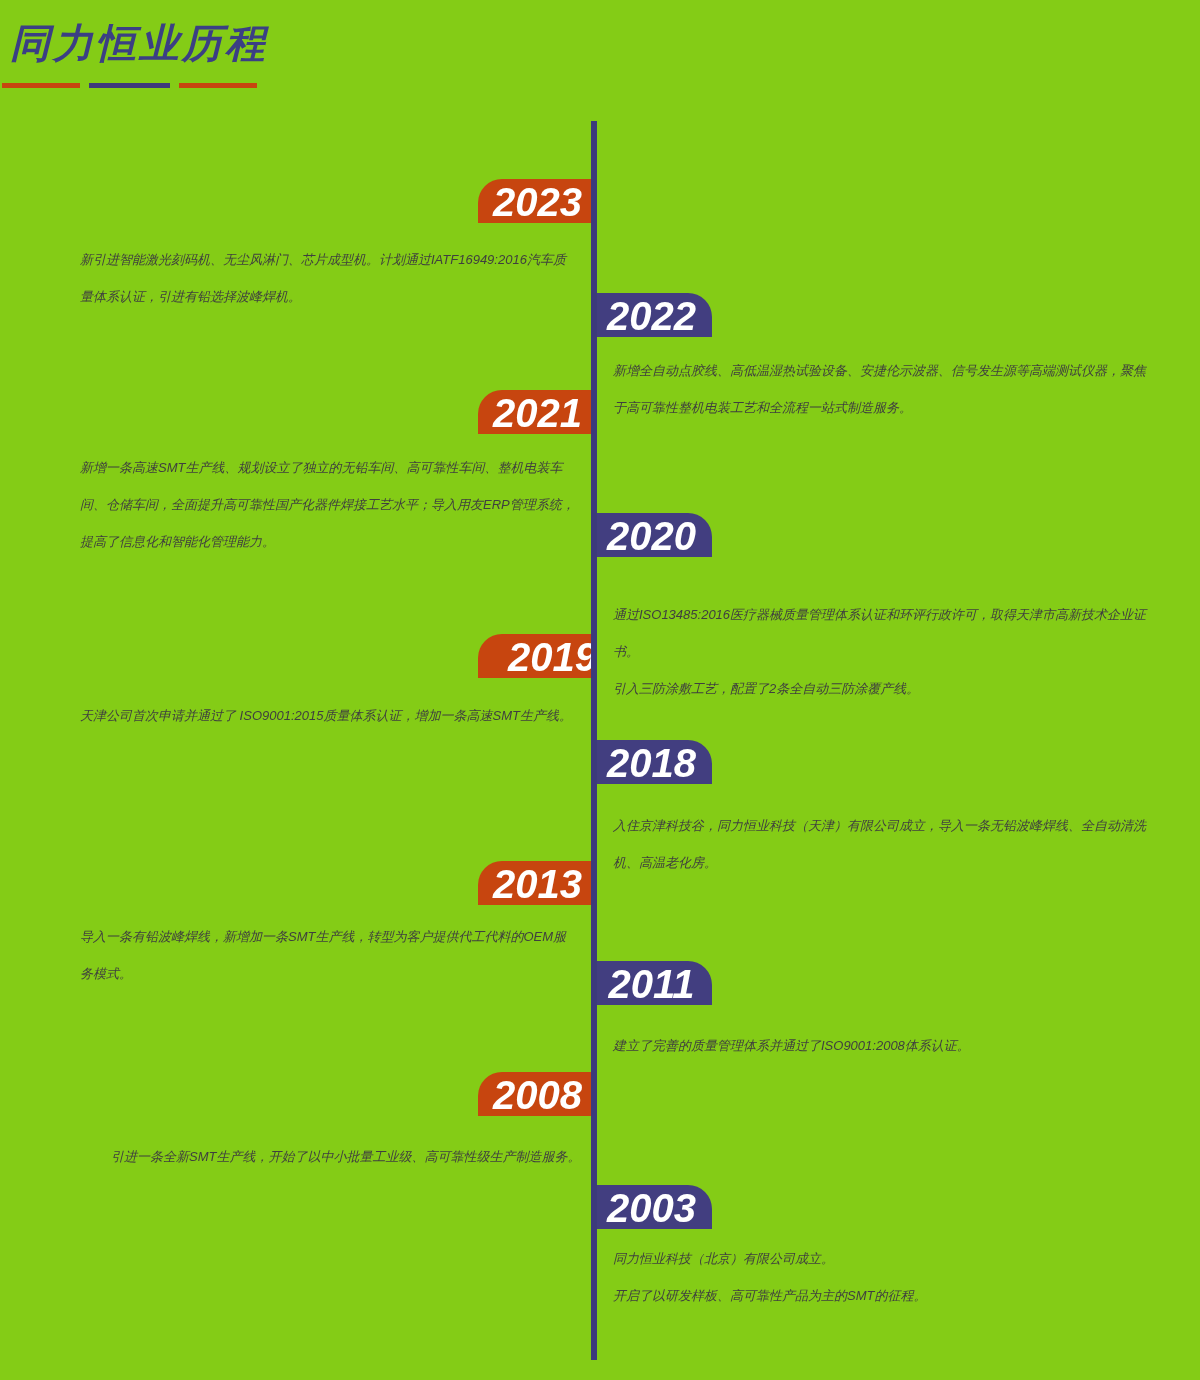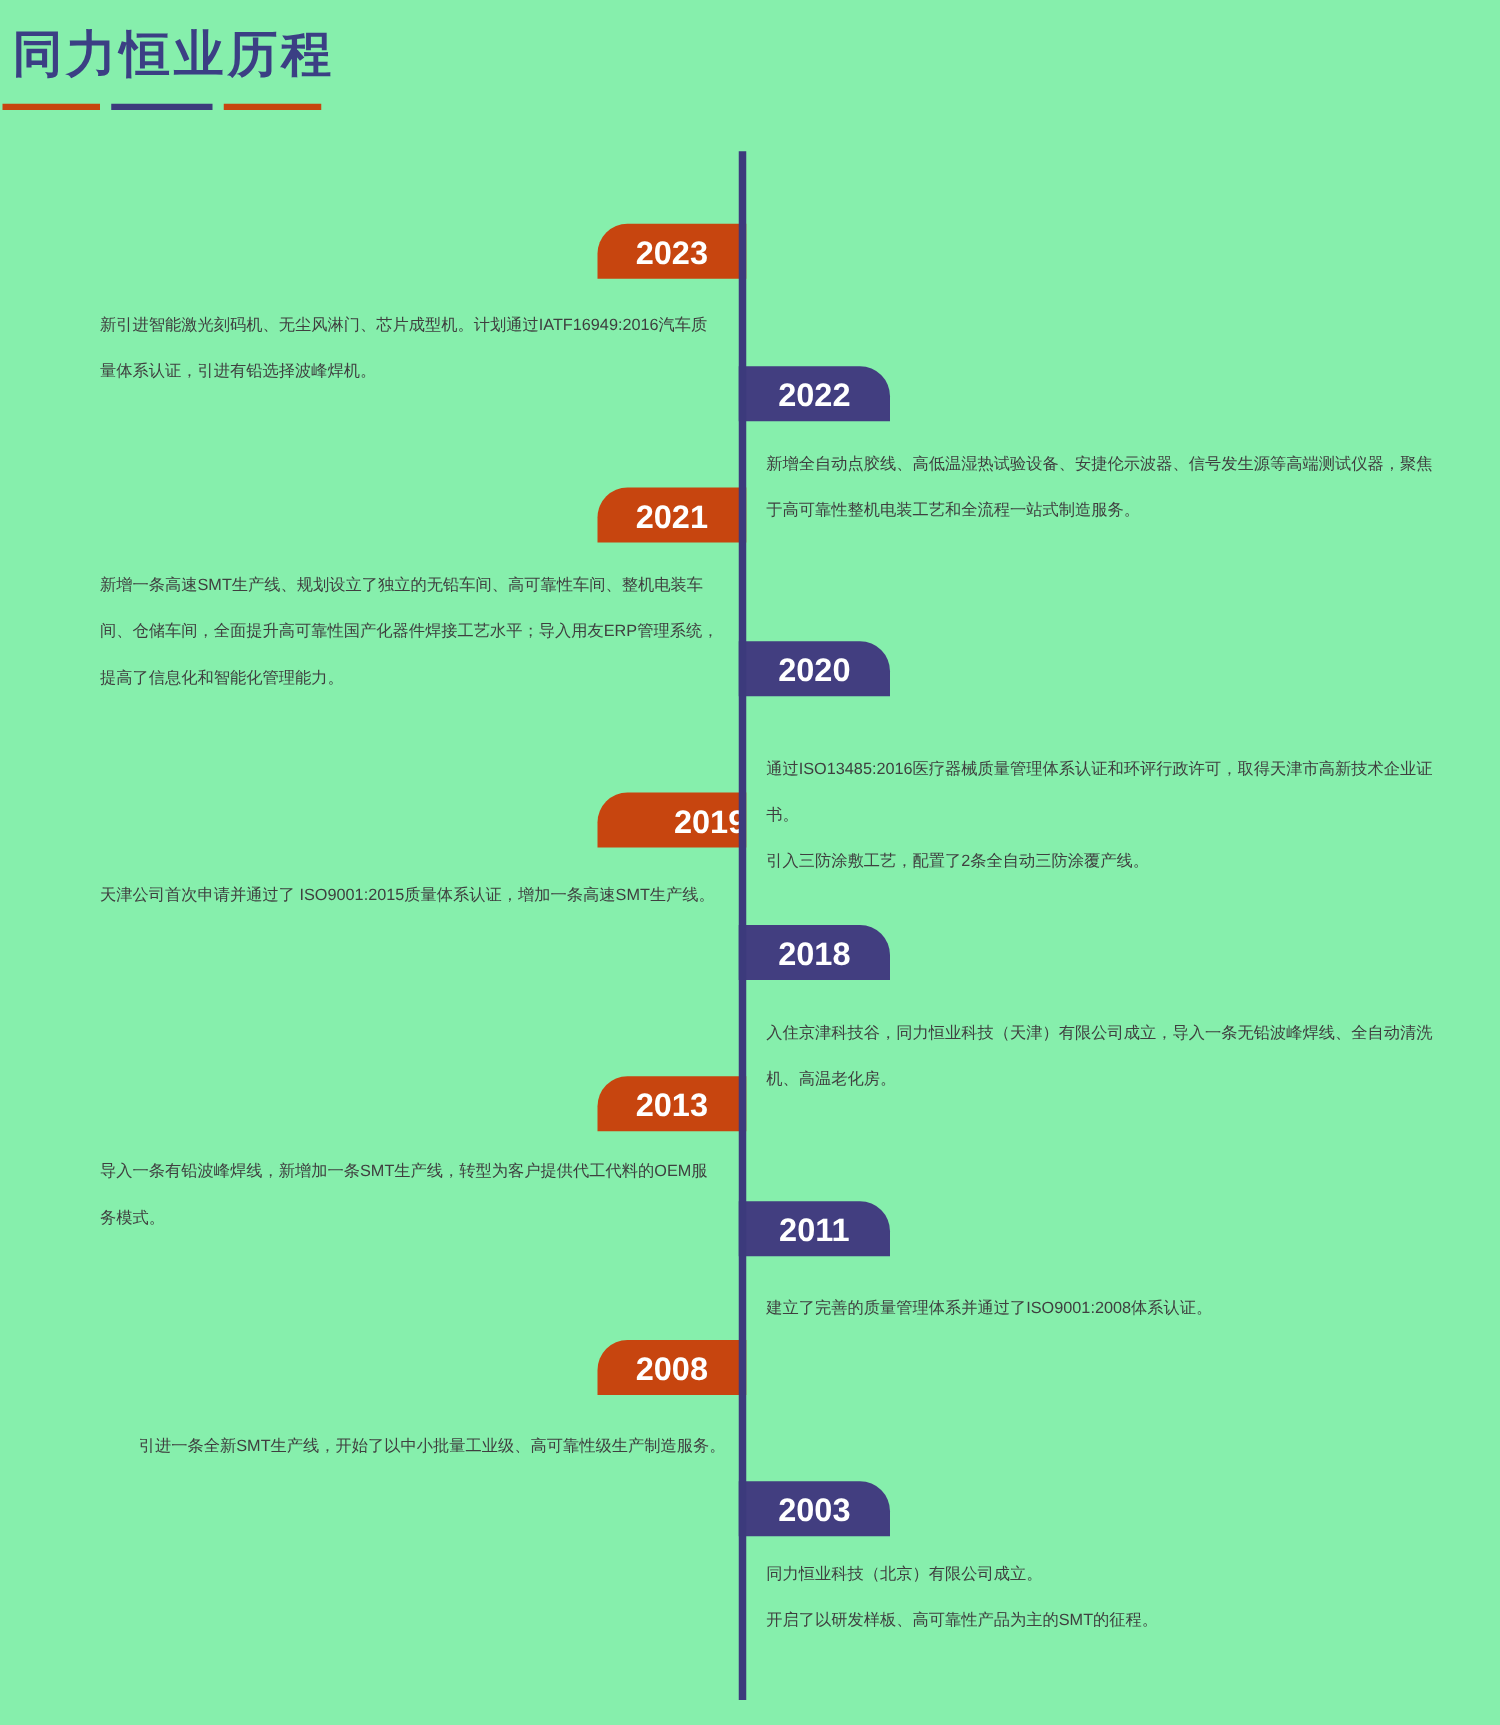--- a/index.html
+++ b/index.html
@@ -1,22 +1,23 @@
 <!DOCTYPE html>
 <html><head>
 <meta charset="utf-8">
 <style>
   html, body { margin: 0; padding: 0; background: #ffffff; }
   .canvas {
     position: relative;
     width: 1200px;
     height: 1380px;
-    background: #86efac;
+    background: #84cc16;
     overflow: hidden;
     font-family: "Liberation Sans", sans-serif;
+    font-style: italic;
   }
 
   
   .page-title {
     position: absolute;
     left: 10px;
     top: 16px;
     font-size: 40px;
     font-weight: 700;
     letter-spacing: 3px;
@@ -45,21 +46,21 @@
   }
 
   
   .badge {
     position: absolute;
     height: 44px;
     line-height: 46px;
     text-align: center;
     color: #ffffff;
     font-weight: 700;
-    font-size: 26px;
+    font-size: 40px;
     z-index: 2;
   }
   .badge.left  { left: 478px; width: 119px; border-radius: 24px 0 0 0; background: #c7450f; }
   .badge.right { left: 591px; width: 121px; border-radius: 0 24px 0 0; background: #423e80; }
 
   
   .desc {
     position: absolute;
     font-size: 13px;
     line-height: 37px;

